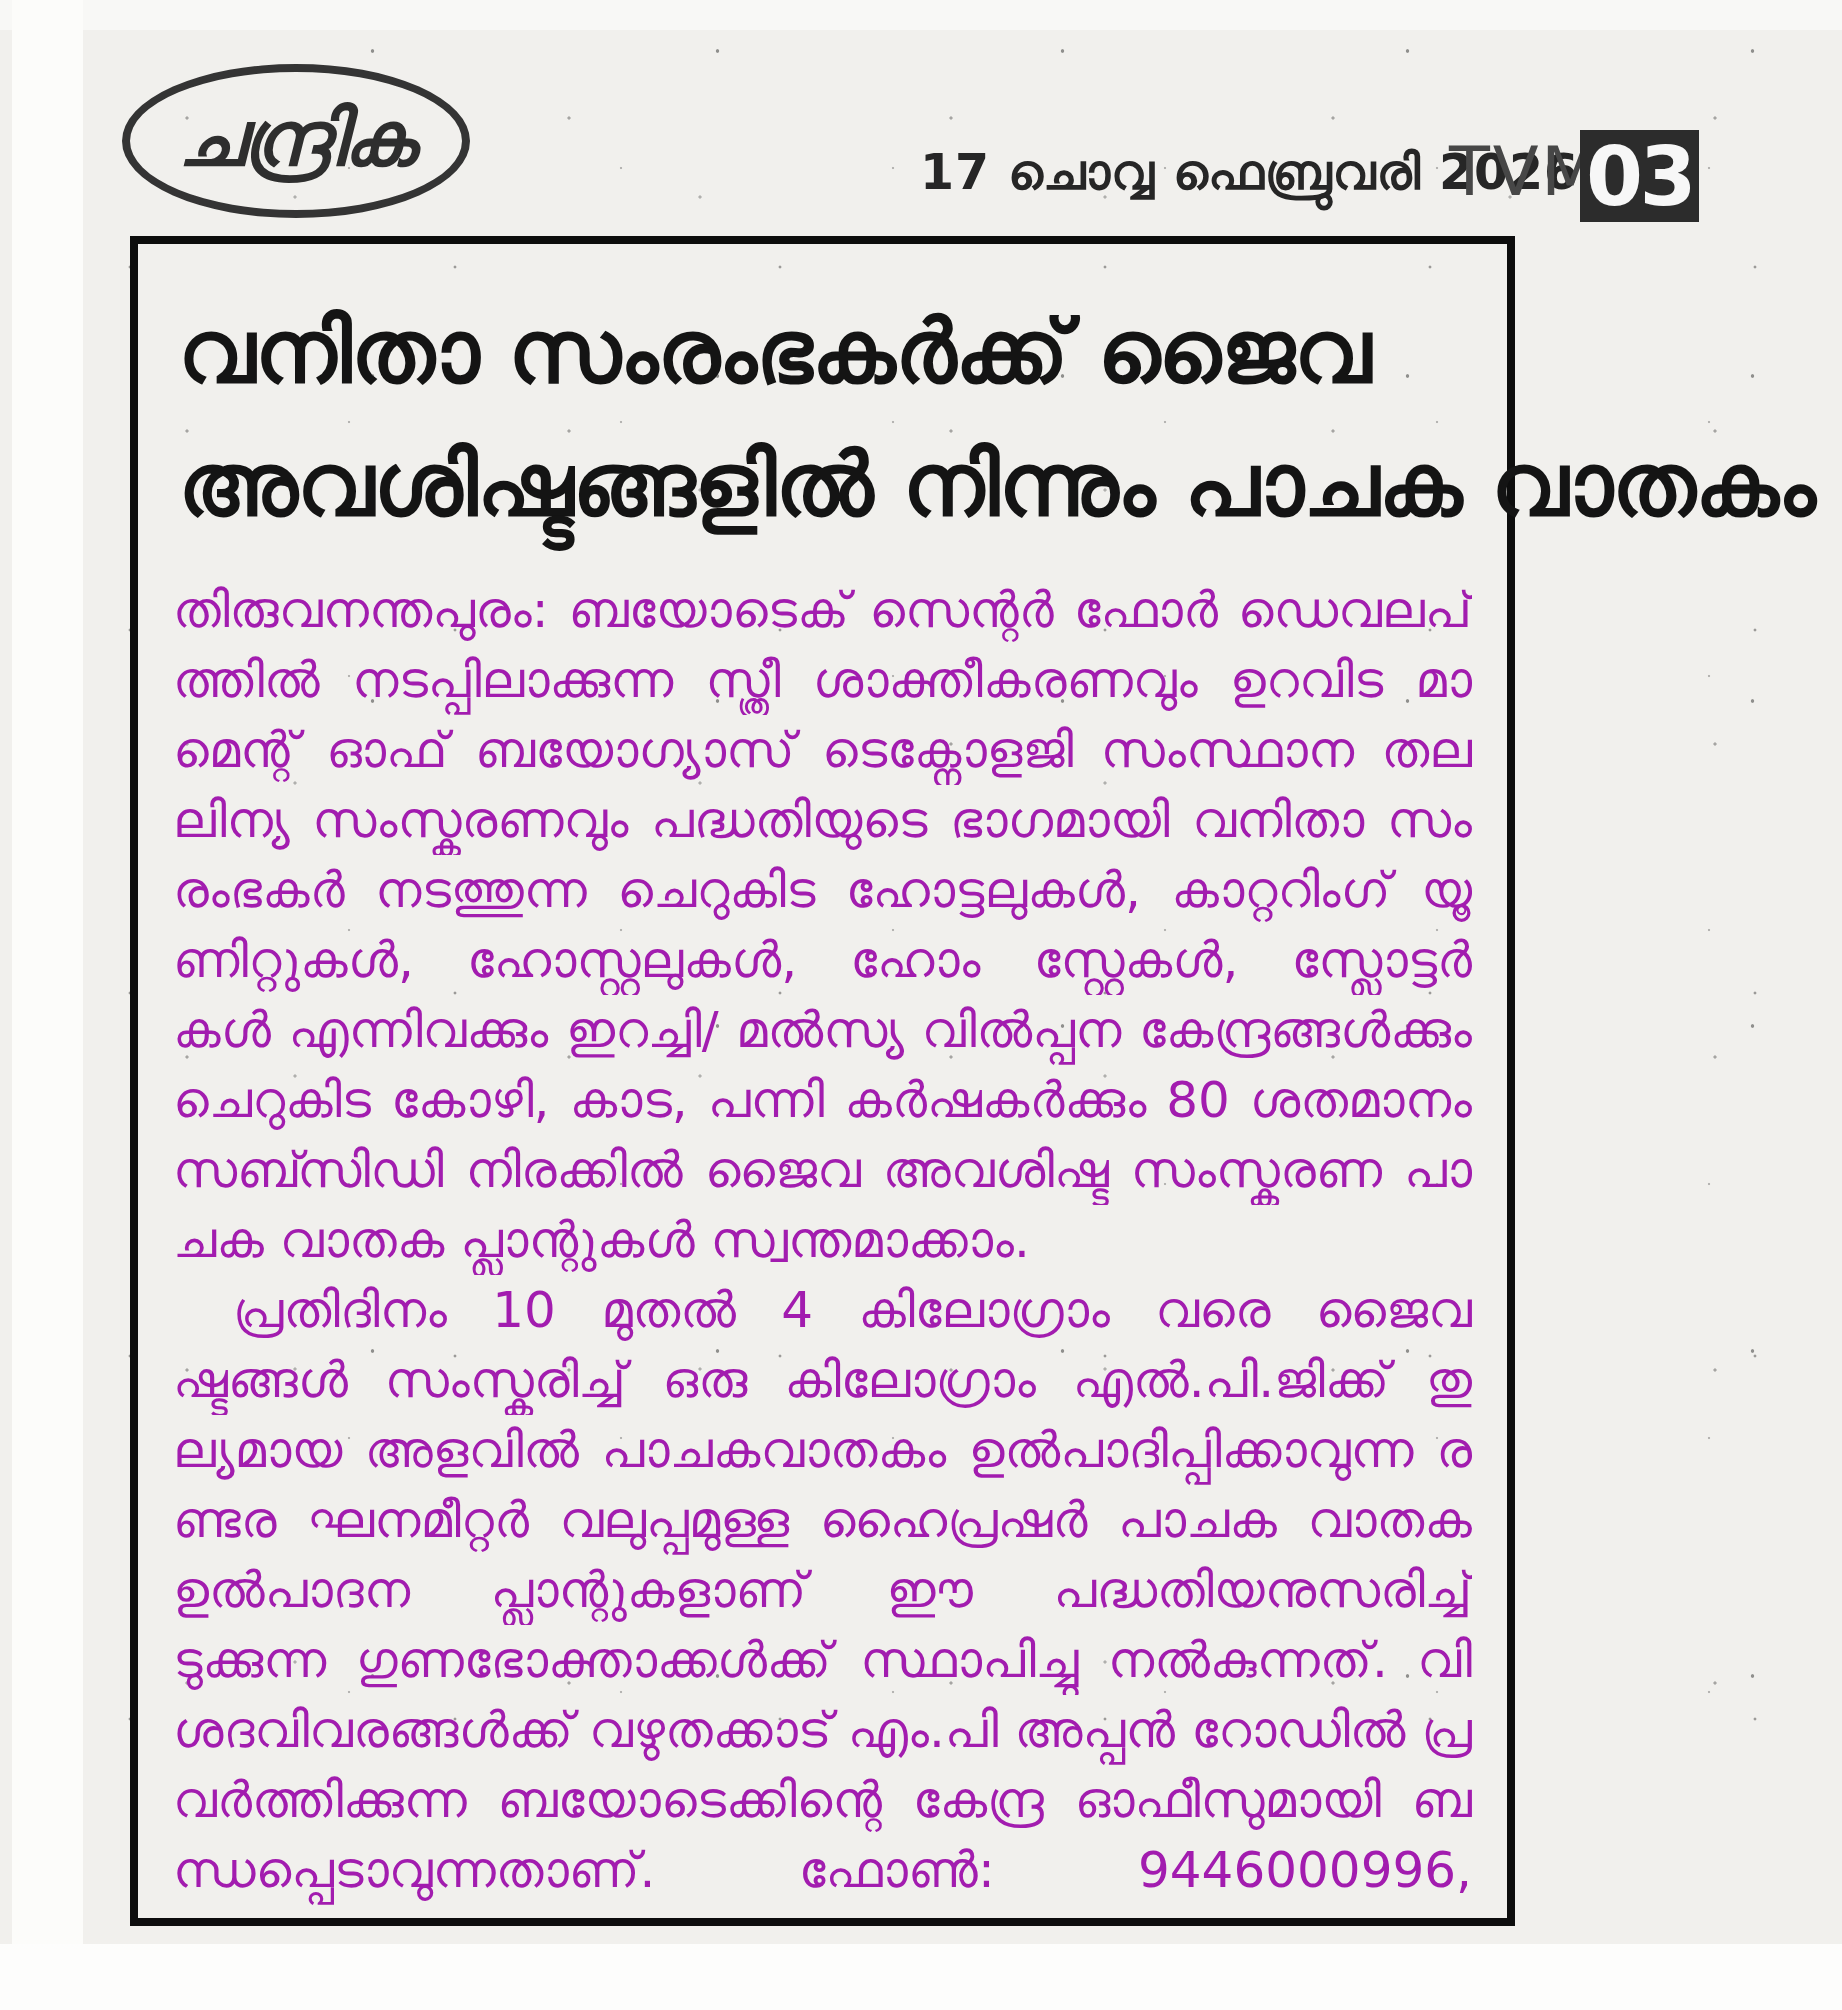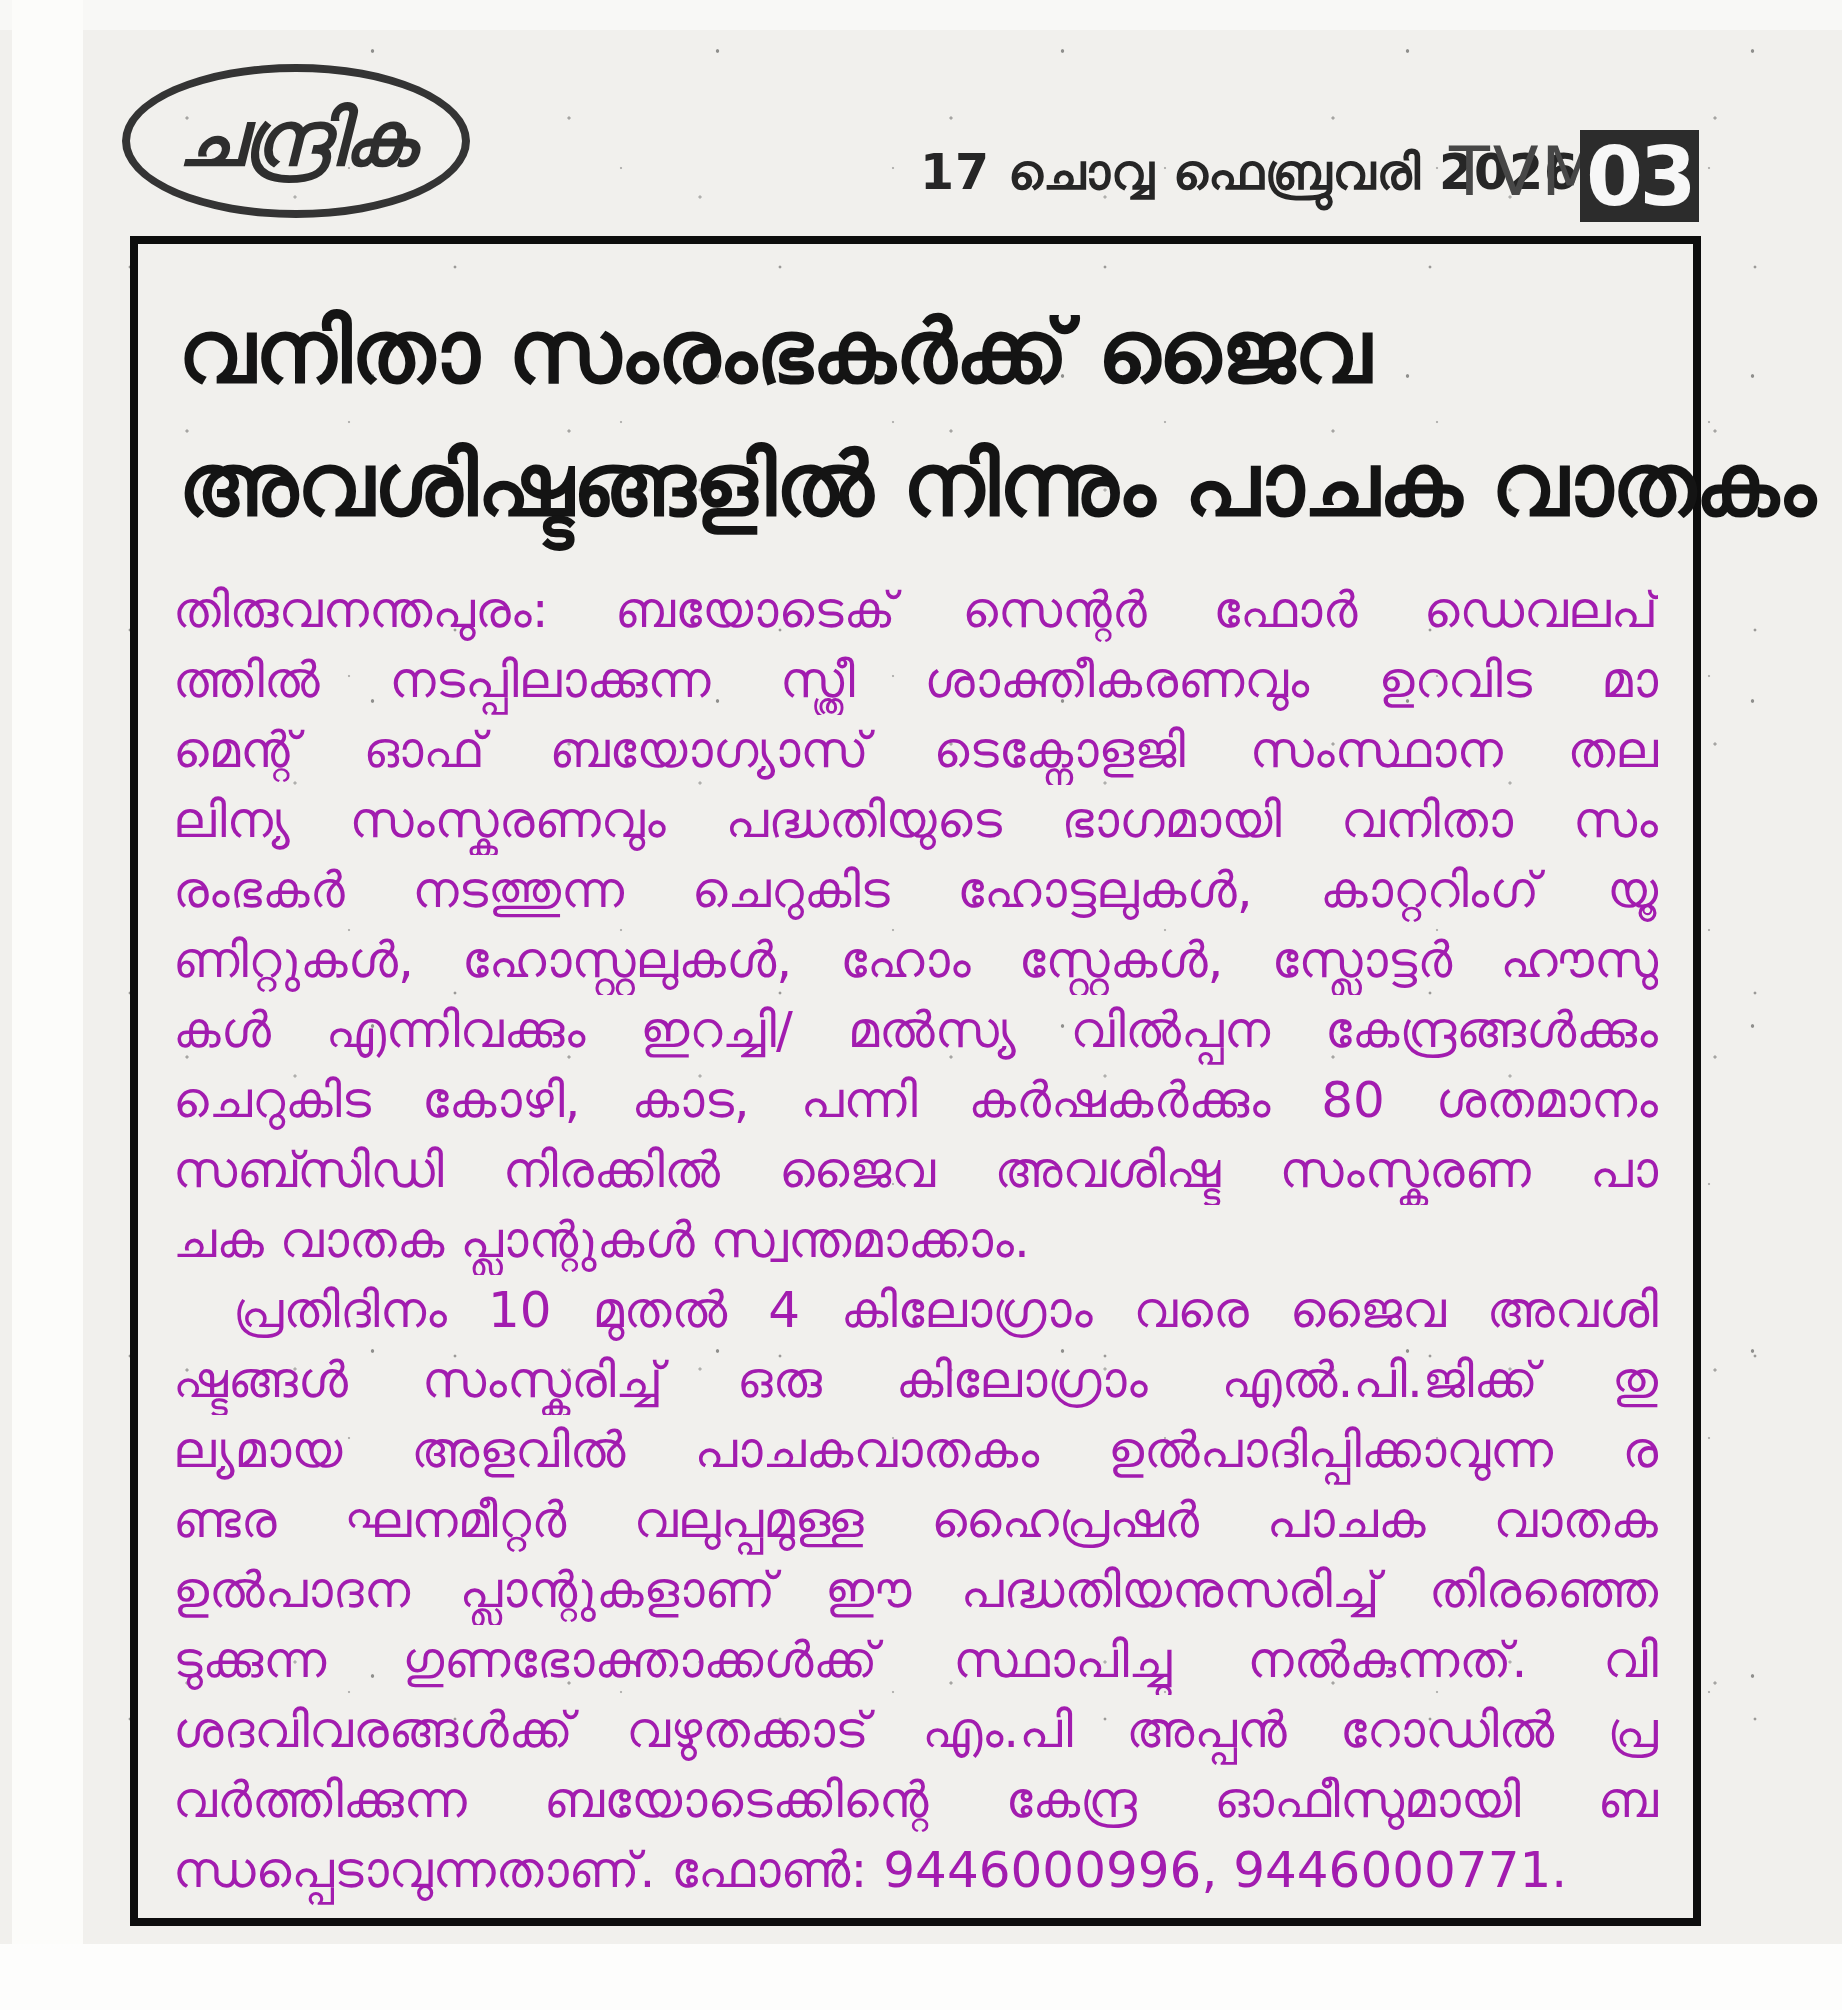--- a/index.html
+++ b/index.html
@@ -79,21 +79,21 @@
     font-size: 82px;
     font-weight: bold;
     display: flex; align-items: center; justify-content: center;
     letter-spacing: -3.5px;
   }
 
   
   .article {
     position: absolute;
     left: 130px; top: 236px;
-    width: 1571px; height: 1690px;
+    width: 1385px; height: 1690px;
     border: 8px solid #0d0d0d;
     box-sizing: border-box;
     padding: 41px 35px 0 35px;
   }
   .headline {
     margin: 0 0 0 5.3px;
     font-size: 88px;
     line-height: 133px;
     font-weight: 800;
     color: #141414;

